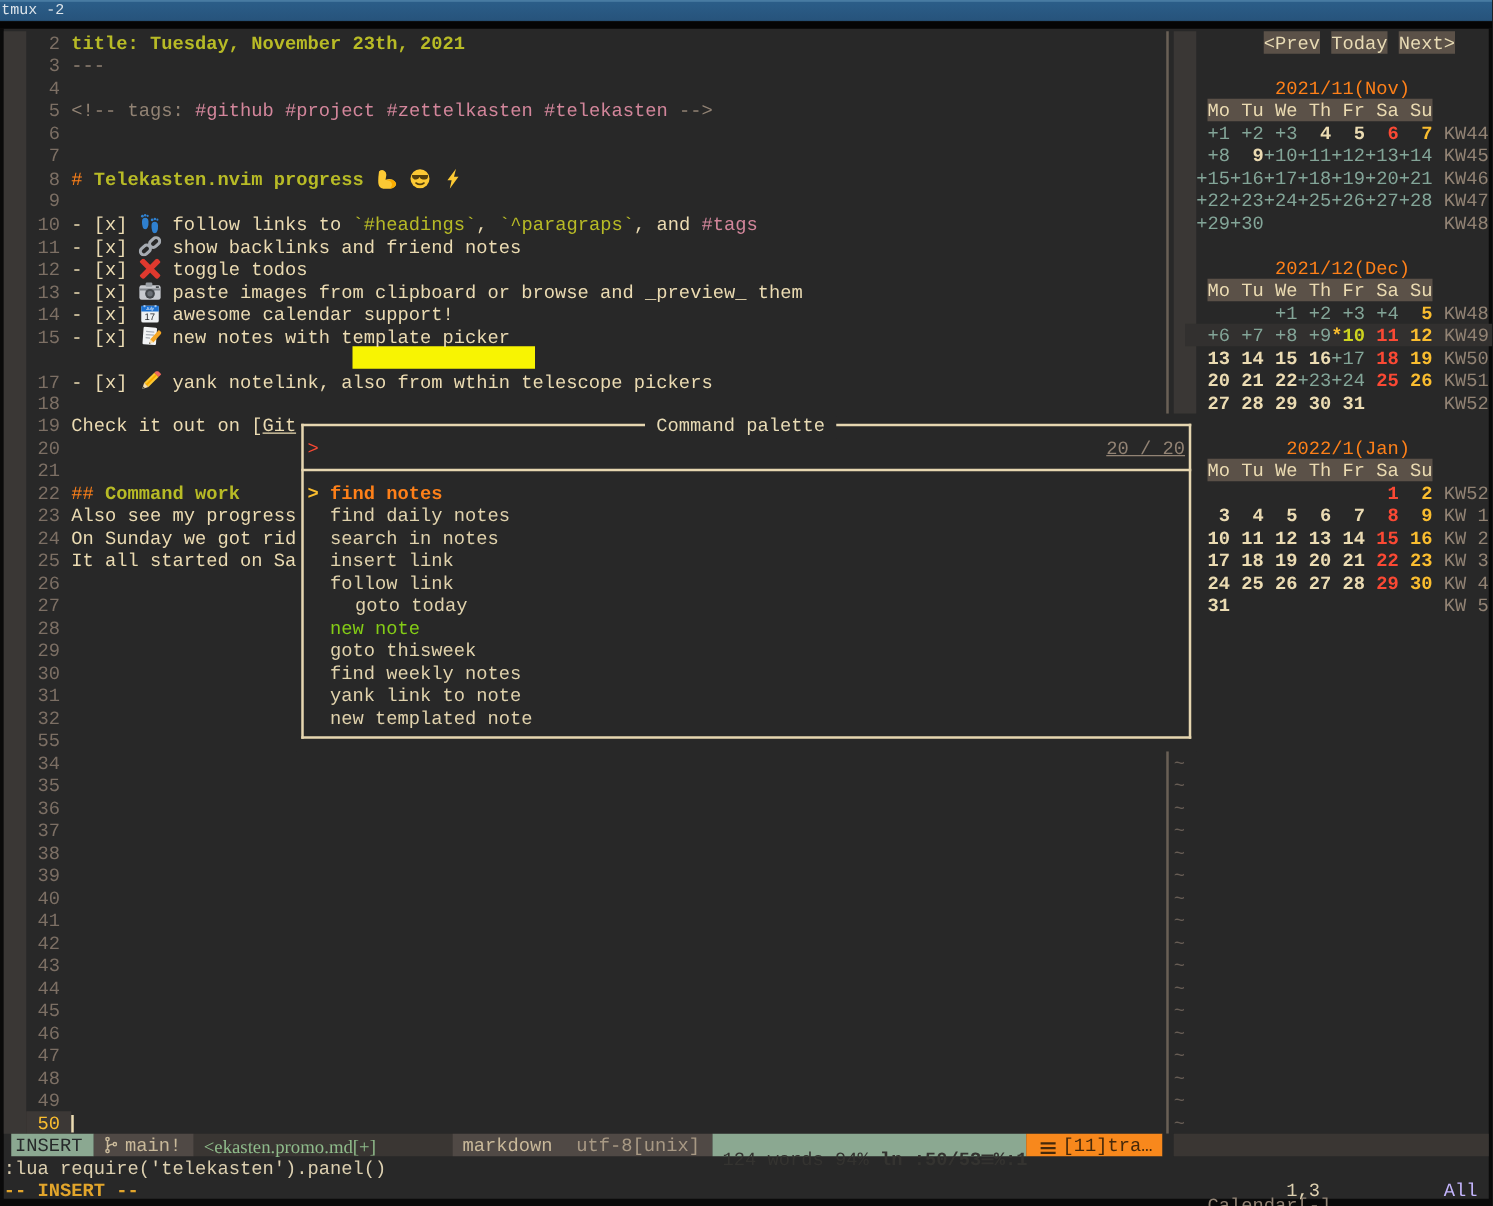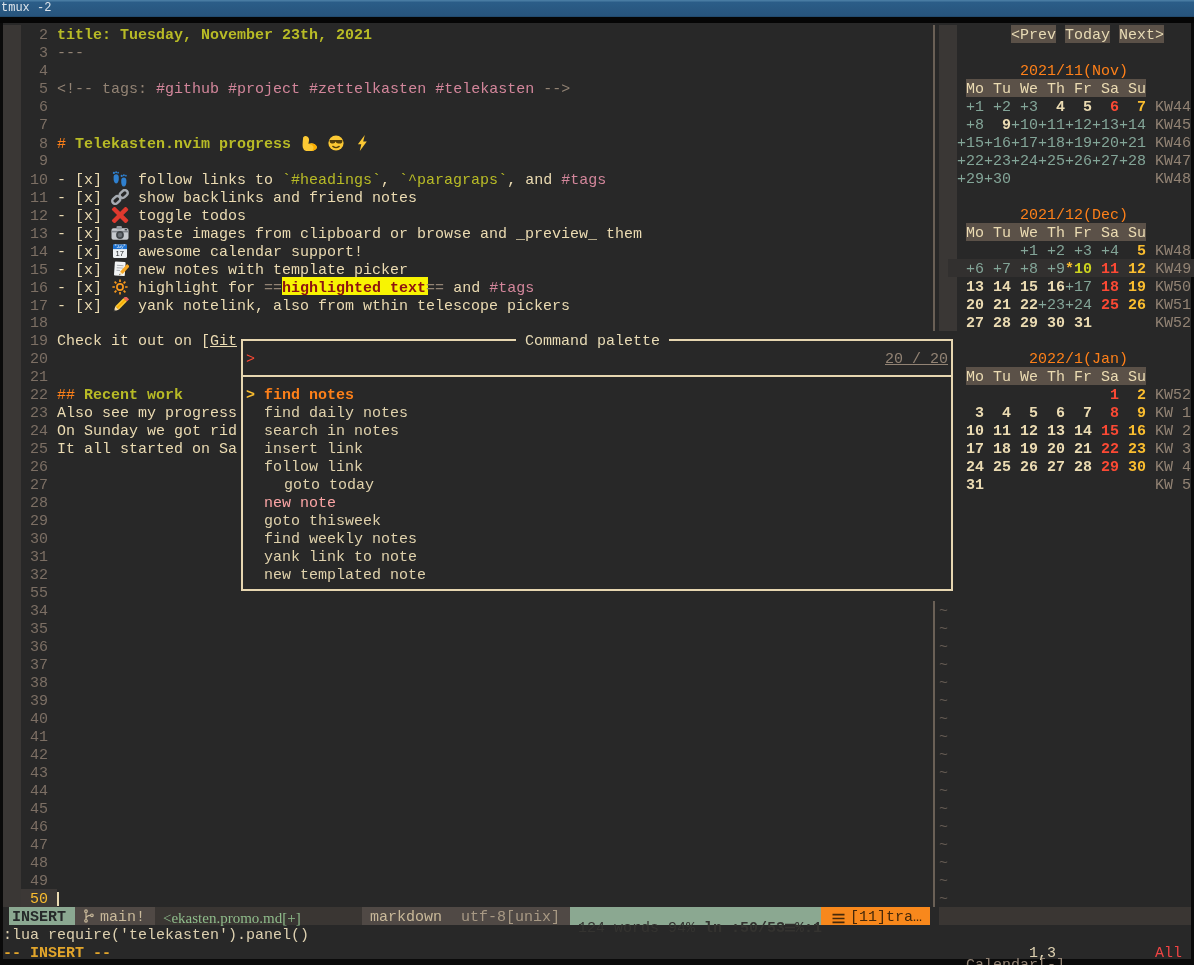--- a/index.html
+++ b/index.html
@@ -81,40 +81,34 @@
           <g stroke="#a8adb3" stroke-width="1">
             <path d="M5.6 4.4h6.6M5.6 6.9h6.6M5.6 9.4h3.6"></path>
           </g>
         </g>
         <g transform="rotate(42 12 10)">
           <rect x="10.3" y="2" width="3.4" height="10.4" fill="#f5a623"></rect>
           <path d="M10.3 12.4h3.4L12 15.6z" fill="#f8dfae"></path>
           <path d="M11.4 14.4h1.2l-0.6 1.2z" fill="#3c4043"></path>
         </g>
       </svg> new notes with template picker</div>
-    <div class="r" style="top:279px"><span class="ln">   16 </span>- [x] <svg class="i" style="width:18px;height:16px;vertical-align:-3px" viewBox="0 0 18 16">
-        <g stroke="#f7981d" stroke-width="1.7" fill="none">
-          <circle cx="9" cy="8" r="3.1"></circle>
-          <path d="M9 .4v2.5M9 13.1v2.5M1.4 8h2.5M14.1 8h2.5M3.6 2.6l1.8 1.8M12.6 11.6l1.8 1.8M14.4 2.6l-1.8 1.8M5.4 11.6l-1.8 1.8"></path>
-        </g>
-      </svg> highlight for <span class="cm">==</span><span class="hl">highlighted text</span><span class="cm">==</span> and <span class="pink">#tags</span></div>
     <div class="r" style="top:297px"><span class="ln">   17 </span>- [x] <svg class="i" style="width:18px;height:16px;vertical-align:-3px" viewBox="0 0 18 16">
         <g transform="rotate(45 9 8)">
           <rect x="6.6" y="-2.4" width="4.8" height="3.2" fill="#ee675c"></rect>
           <rect x="6.6" y="0.8" width="4.8" height="11.4" fill="#fcc934"></rect>
           <rect x="8.2" y="0.8" width="1.6" height="11.4" fill="#f9ab00"></rect>
           <path d="M6.6 12.2h4.8L9 16.8z" fill="#f8dfae"></path>
           <path d="M8.1 14.8h1.8L9 16.8z" fill="#3c4043"></path>
         </g>
       </svg> yank notelink, also from wthin telescope pickers</div>
     <div class="r" style="top:315px"><span class="ln">   18 </span></div>
     <div class="r" style="top:333px"><span class="ln">   19 </span>Check it out on [<span class="und">Git</span></div>
     <div class="r" style="top:351px"><span class="ln">   20 </span></div>
     <div class="r" style="top:369px"><span class="ln">   21 </span></div>
-    <div class="r" style="top:387px"><span class="ln">   22 </span><span class="org">## </span><span class="grn">Recent work</span></div>
+    <div class="r" style="top:387px"><span class="ln">   22 </span><span class="org">## </span><span class="grn">Command work</span></div>
     <div class="r" style="top:405px"><span class="ln">   23 </span>Also see my progress</div>
     <div class="r" style="top:423px"><span class="ln">   24 </span>On Sunday we got rid</div>
     <div class="r" style="top:441px"><span class="ln">   25 </span>It all started on Sa</div>
     <div class="r" style="top:459px"><span class="ln">   26 </span></div>
     <div class="r" style="top:477px"><span class="ln">   27 </span></div>
     <div class="r" style="top:495px"><span class="ln">   28 </span></div>
     <div class="r" style="top:513px"><span class="ln">   29 </span></div>
     <div class="r" style="top:531px"><span class="ln">   30 </span></div>
     <div class="r" style="top:549px"><span class="ln">   31 </span></div>
     <div class="r" style="top:567px"><span class="ln">   32 </span></div>
@@ -188,26 +182,26 @@
     <div class="abs" style="left:951px;top:339px;width:2px;height:252px;background:#e6d6b0;"></div>
     <div class="abs" style="left:516px;top:333px;background:#282828;white-space:pre;color:#e8dbb5;"> Command palette </div>
     <div class="abs" style="left:246px;top:351px;color:#fb4934;white-space:pre;">&gt;</div>
     <div class="abs" style="left:885px;top:351px;color:#928374;white-space:pre;text-decoration:underline;">20 / 20</div>
     <div class="abs" style="left:246px;top:387px;white-space:pre;"><span class="yelb">&gt; </span><span class="orgb">find notes</span></div>
     <div class="abs" style="left:264px;top:405px;white-space:pre;color:#e0d2ac;">find daily notes</div>
     <div class="abs" style="left:264px;top:423px;white-space:pre;color:#e0d2ac;">search in notes</div>
     <div class="abs" style="left:264px;top:441px;white-space:pre;color:#e0d2ac;">insert link</div>
     <div class="abs" style="left:264px;top:459px;white-space:pre;color:#e0d2ac;">follow link</div>
     <div class="abs" style="left:264px;top:477px;white-space:pre;color:#e0d2ac;margin-left:20px;">goto today</div>
-    <div class="abs" style="left:264px;top:495px;white-space:pre;color:#fca5a5;">new note</div>
+    <div class="abs" style="left:264px;top:495px;white-space:pre;color:#84cc16;">new note</div>
     <div class="abs" style="left:264px;top:513px;white-space:pre;color:#e0d2ac;">goto thisweek</div>
     <div class="abs" style="left:264px;top:531px;white-space:pre;color:#e0d2ac;">find weekly notes</div>
     <div class="abs" style="left:264px;top:549px;white-space:pre;color:#e0d2ac;">yank link to note</div>
     <div class="abs" style="left:264px;top:567px;white-space:pre;color:#e0d2ac;">new templated note</div>
-    <div class="seg" style="left:9px;width:66px;background:#8ba891;"><div class="abs" style="left:3px;font-weight:bold;color:#26292a;">INSERT</div></div>
+    <div class="seg" style="left:9px;width:66px;background:#8ba891;"><div class="abs" style="left:3px;font-weight:normal;color:#26292a;">INSERT</div></div>
     <div class="seg" style="left:75px;width:80px;background:#504945;"><div class="abs" style="left:8px;"><svg style="width:11px;height:14px;vertical-align:-2px" viewBox="0 0 11 14">
           <g stroke="#c9b99a" stroke-width="1.2" fill="none">
             <path d="M3 3.5v7M3 10q0-3.4 4.6-3.6"></path>
             <circle cx="3" cy="2.2" r="1.3"></circle>
             <circle cx="3" cy="11.8" r="1.3"></circle>
             <circle cx="8.9" cy="6.3" r="1.3"></circle>
           </g>
         </svg></div><div class="abs" style="left:25px;color:#c9b99a;">main!</div></div>
     <div class="seg" style="left:155px;width:207px;background:#3a3633;"><div class="abs" style="left:8px;color:#8fbc8b;font-family:Liberation Serif, serif;">&lt;ekasten.promo.md[+]</div></div>
     <div class="seg" style="left:362px;width:208px;background:#504945;"><div class="abs" style="left:8px;color:#c9b99a;">markdown</div><div class="abs" style="left:99px;color:#a89984;">utf-8[unix]</div></div>
@@ -219,13 +213,13 @@
     <div class="seg" style="left:821px;width:109px;background:#f8881c;"><div class="abs" style="left:11px;top:4px;"><svg style="width:13px;height:11px;vertical-align:-1px" viewBox="0 0 12 11">
           <g stroke="#45280a" stroke-width="1.7">
             <path d="M0 1.7h12M0 5.5h12M0 9.3h12"></path>
           </g>
         </svg></div><div class="abs" style="left:29px;color:#45280a;">[11]tra…</div></div>
     <div class="seg" style="left:930px;width:9px;background:#282828;"></div>
     <div class="seg" style="left:939px;width:252px;background:#3a3633;"><div class="abs" style="left:9px;color:#928374;margin-top:48px;">__Calendar[-]</div></div>
     <div class="abs" style="left:3px;top:927px;white-space:pre;color:#ddd0b0;">:lua require('telekasten').panel()</div>
     <div class="abs" style="left:3px;top:945px;white-space:pre;color:#e2a52b;font-weight:bold;">-- INSERT --</div>
     <div class="abs" style="left:1029px;top:945px;white-space:pre;color:#ddd0b0;">1,3</div>
-    <div class="abs" style="left:1155px;top:945px;white-space:pre;color:#ef4444;">All</div>
+    <div class="abs" style="left:1155px;top:945px;white-space:pre;color:#c4b5fd;">All</div>
   </div>
 </body></html>

